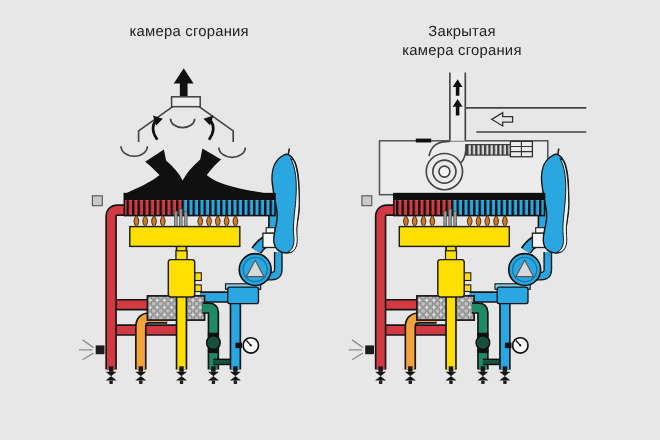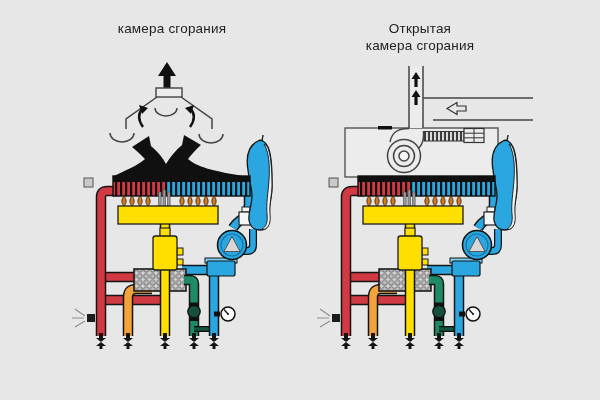--- a/index.html
+++ b/index.html
@@ -28,21 +28,21 @@
 </style>
 </head>
 <body>
 
 <div class="stage">
 
   <div class="t-title" style="left:60px;top:20px;width:224px">
     <div>камера сгорания</div>
   </div>
   <div class="t-title" style="left:308px;top:20px;width:224px">
-    <div>Открытая</div>
+    <div>Закрытая</div>
     <div>камера сгорания</div>
   </div>
 
   <svg width="600" height="400" viewBox="0 0 600 400" xmlns="http://www.w3.org/2000/svg">
     <defs>
       <pattern id="hxStripe" width="5" height="10" patternUnits="userSpaceOnUse">
         <rect width="2.2" height="10" fill="#101010"></rect>
       </pattern>
       <pattern id="coilPat" width="6.5" height="6.5" patternUnits="userSpaceOnUse">
         <rect width="6.5" height="6.5" fill="#d6d6d6"></rect>

